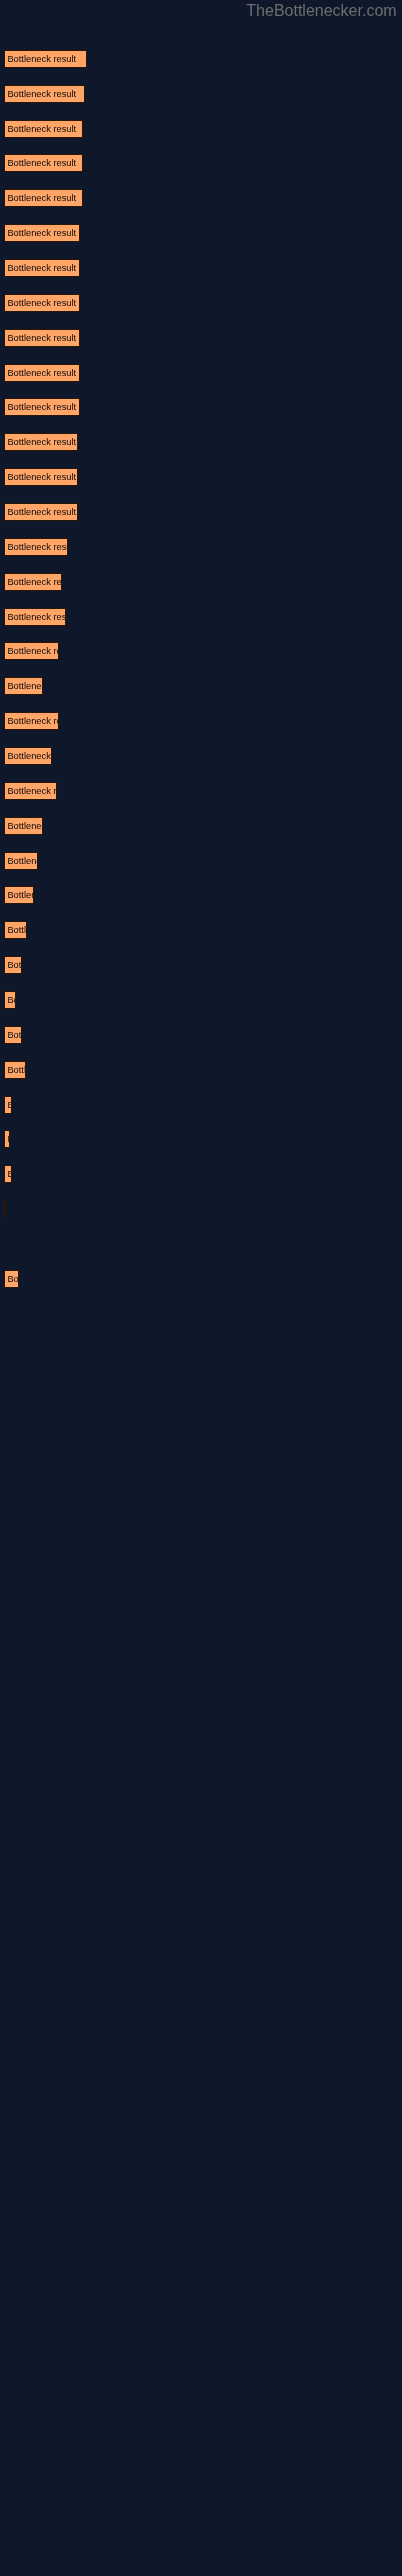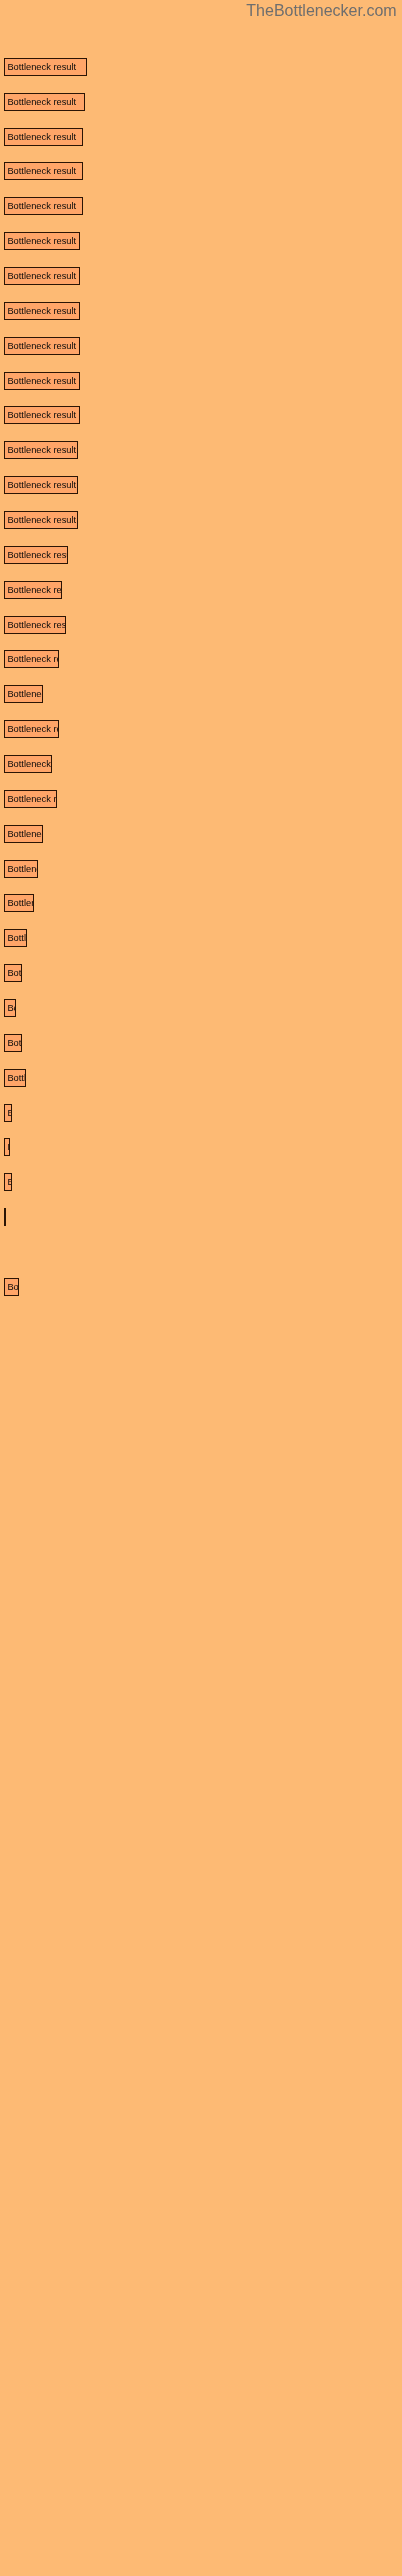--- a/index.html
+++ b/index.html
@@ -14,21 +14,21 @@
     position: relative;
     overflow: hidden;
     font-family: "Liberation Sans", sans-serif;
     -webkit-font-smoothing: antialiased;
   }
   #chart-root {
     position: absolute;
     left: 0; top: 0;
     width: 403px;
     height: 2576px;
-    background: #fdba74;
+    background: #0f172a;
   }
   #watermark {
     position: absolute;
     right: 6.4px;
     top: 1.6px;
     font-family: "Liberation Sans", sans-serif;
     font-size: 16px;
     color: #6e6e6e;
     letter-spacing: 0px;
     white-space: nowrap;
@@ -41,21 +41,21 @@
     height: 2576px;
   }
   .bar-row {
     position: absolute;
     left: 0;
     height: 17.7px;
   }
   .bar {
     position: absolute;
     left: 4px;
-    top: 12px;
+    top: 4px;
     height: 17.7px;
     background: #ffa568;
     border: 0.8px solid #2b1505;
     box-sizing: border-box;
     overflow: hidden;
     white-space: nowrap;
   }
   .bar-label {
     position: absolute;
     left: 2.4px;

